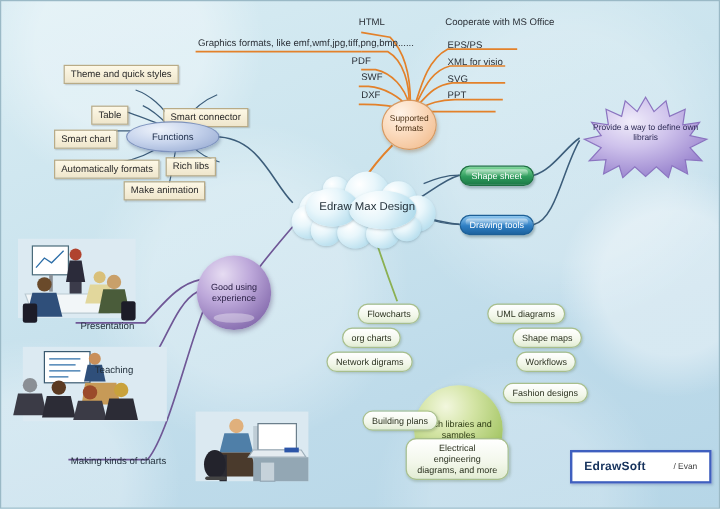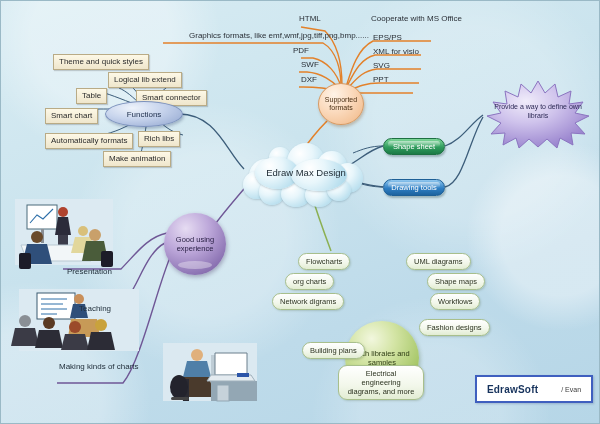--- a/index.html
+++ b/index.html
@@ -223,38 +223,37 @@
       <rect x="170" y="396" width="18" height="3" rx="1.5" fill="#444"></rect>
       <path d="M210,354 h34 v26 h-34 z" fill="#bfcdd6"></path>
       <rect x="210" y="380" width="46" height="20" fill="#93a7b4"></rect>
       <path d="M214,352 h32 v22 h-32 z" fill="#ffffff" stroke="#6b7f8c"></path>
       <path d="M210,374 h40 l4,6 h-48 z" fill="#e4ebf0" stroke="#9fb0bb"></path>
       <rect x="236" y="372" width="12" height="4" fill="#2c55a8"></rect>
       <rect x="216" y="384" width="12" height="16" fill="#c6d2da" stroke="#93a7b4"></rect>
     </g>
   </svg>
 
-  <div class="node fmt" style="left:164px;top:30px;margin-left:24px;">Graphics formats, like emf,wmf,jpg,tiff,png,bmp......</div>
+  <div class="node fmt" style="left:164px;top:30px;">Graphics formats, like emf,wmf,jpg,tiff,png,bmp......</div>
   <div class="node fmt" style="left:298px;top:13px;">HTML</div>
   <div class="node fmt" style="left:292px;top:45px;">PDF</div>
   <div class="node fmt" style="left:300px;top:59px;">SWF</div>
   <div class="node fmt" style="left:300px;top:74px;">DXF</div>
 
   <div class="node fmt" style="left:370px;top:13px;">Cooperate with MS Office</div>
   <div class="node fmt" style="left:372px;top:32px;">EPS/PS</div>
   <div class="node fmt" style="left:372px;top:46px;">XML for visio</div>
   <div class="node fmt" style="left:372px;top:60px;">SVG</div>
   <div class="node fmt" style="left:372px;top:74px;">PPT</div>
 
   <div class="node circ-orange" style="left:317px;top:82px;">
     <span>Supported formats</span>
   </div>
 
   <div class="node tanbox" style="left:52px;top:53px;">Theme and quick styles</div>
-  <div class="node tanbox" style="left:107px;top:71px;">Logical lib extend</div>
   <div class="node tanbox" style="left:75px;top:87px;">Table</div>
   <div class="node tanbox" style="left:135px;top:89px;">Smart connector</div>
   <div class="node tanbox" style="left:44px;top:107px;">Smart chart</div>
   <div class="node tanbox" style="left:44px;top:132px;">Automatically formats</div>
   <div class="node tanbox" style="left:137px;top:130px;">Rich libs</div>
   <div class="node tanbox" style="left:102px;top:150px;">Make animation</div>
 
   <div class="node ellipse-blue" style="left:104px;top:100px;">
     <span>Functions</span>
   </div>
@@ -296,21 +295,21 @@
       <polygon points="59,2 66,14 76,5 79,18 92,12 90,25 104,23 96,34 110,37 96,44 106,55 92,54 94,66 81,59 78,69 68,60 59,68 50,60 40,69 37,59 24,66 26,54 12,55 22,44 8,37 22,34 14,23 28,25 26,12 39,18 42,5 52,14" fill="url(#bg1)" stroke="#8b74c0" stroke-width="1"></polygon>
     </svg>
     <div class="bl">Provide a way to define own libraris</div>
   </div>
 
   <div class="node sphere-purple" style="left:163px;top:212px;">
     <span>Good using experience</span>
   </div>
   <div class="node plain" style="left:66px;top:266px;">Presentation</div>
   <div class="node plain" style="left:78px;top:303px;">Teaching</div>
-  <div class="node plain" style="left:58px;top:361px;">Making kinds of charts</div>
+  <div class="node plain" style="left:58px;top:379px;">Making kinds of charts</div>
 
   <div class="node sphere-green" style="left:344px;top:258px;">
     <span>Rich libraies and samples</span>
   </div>
 
   <div class="node cap" style="left:297px;top:252px;">Flowcharts</div>
   <div class="node cap" style="left:405px;top:252px;">UML diagrams</div>
   <div class="node cap" style="left:284px;top:272px;">org charts</div>
   <div class="node cap" style="left:426px;top:272px;">Shape maps</div>
   <div class="node cap" style="left:271px;top:292px;">Network digrams</div>

